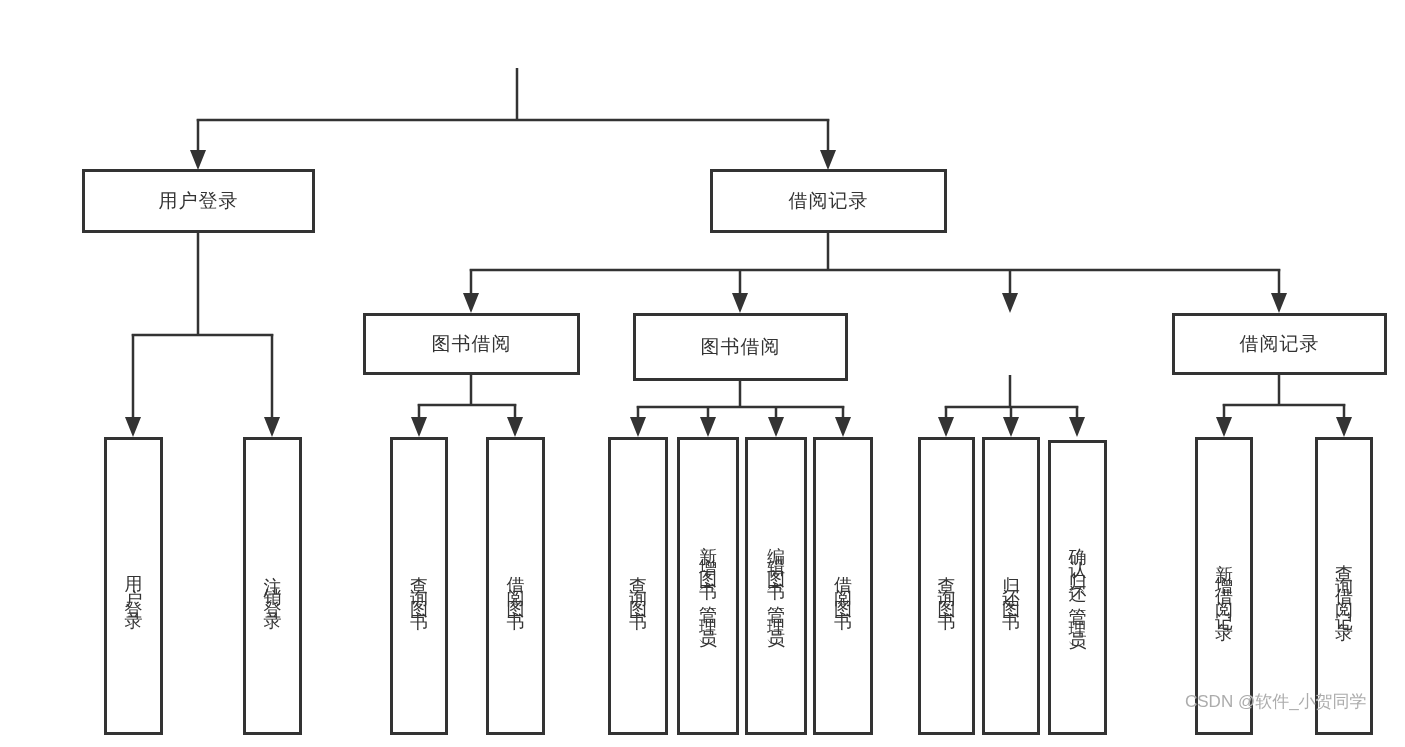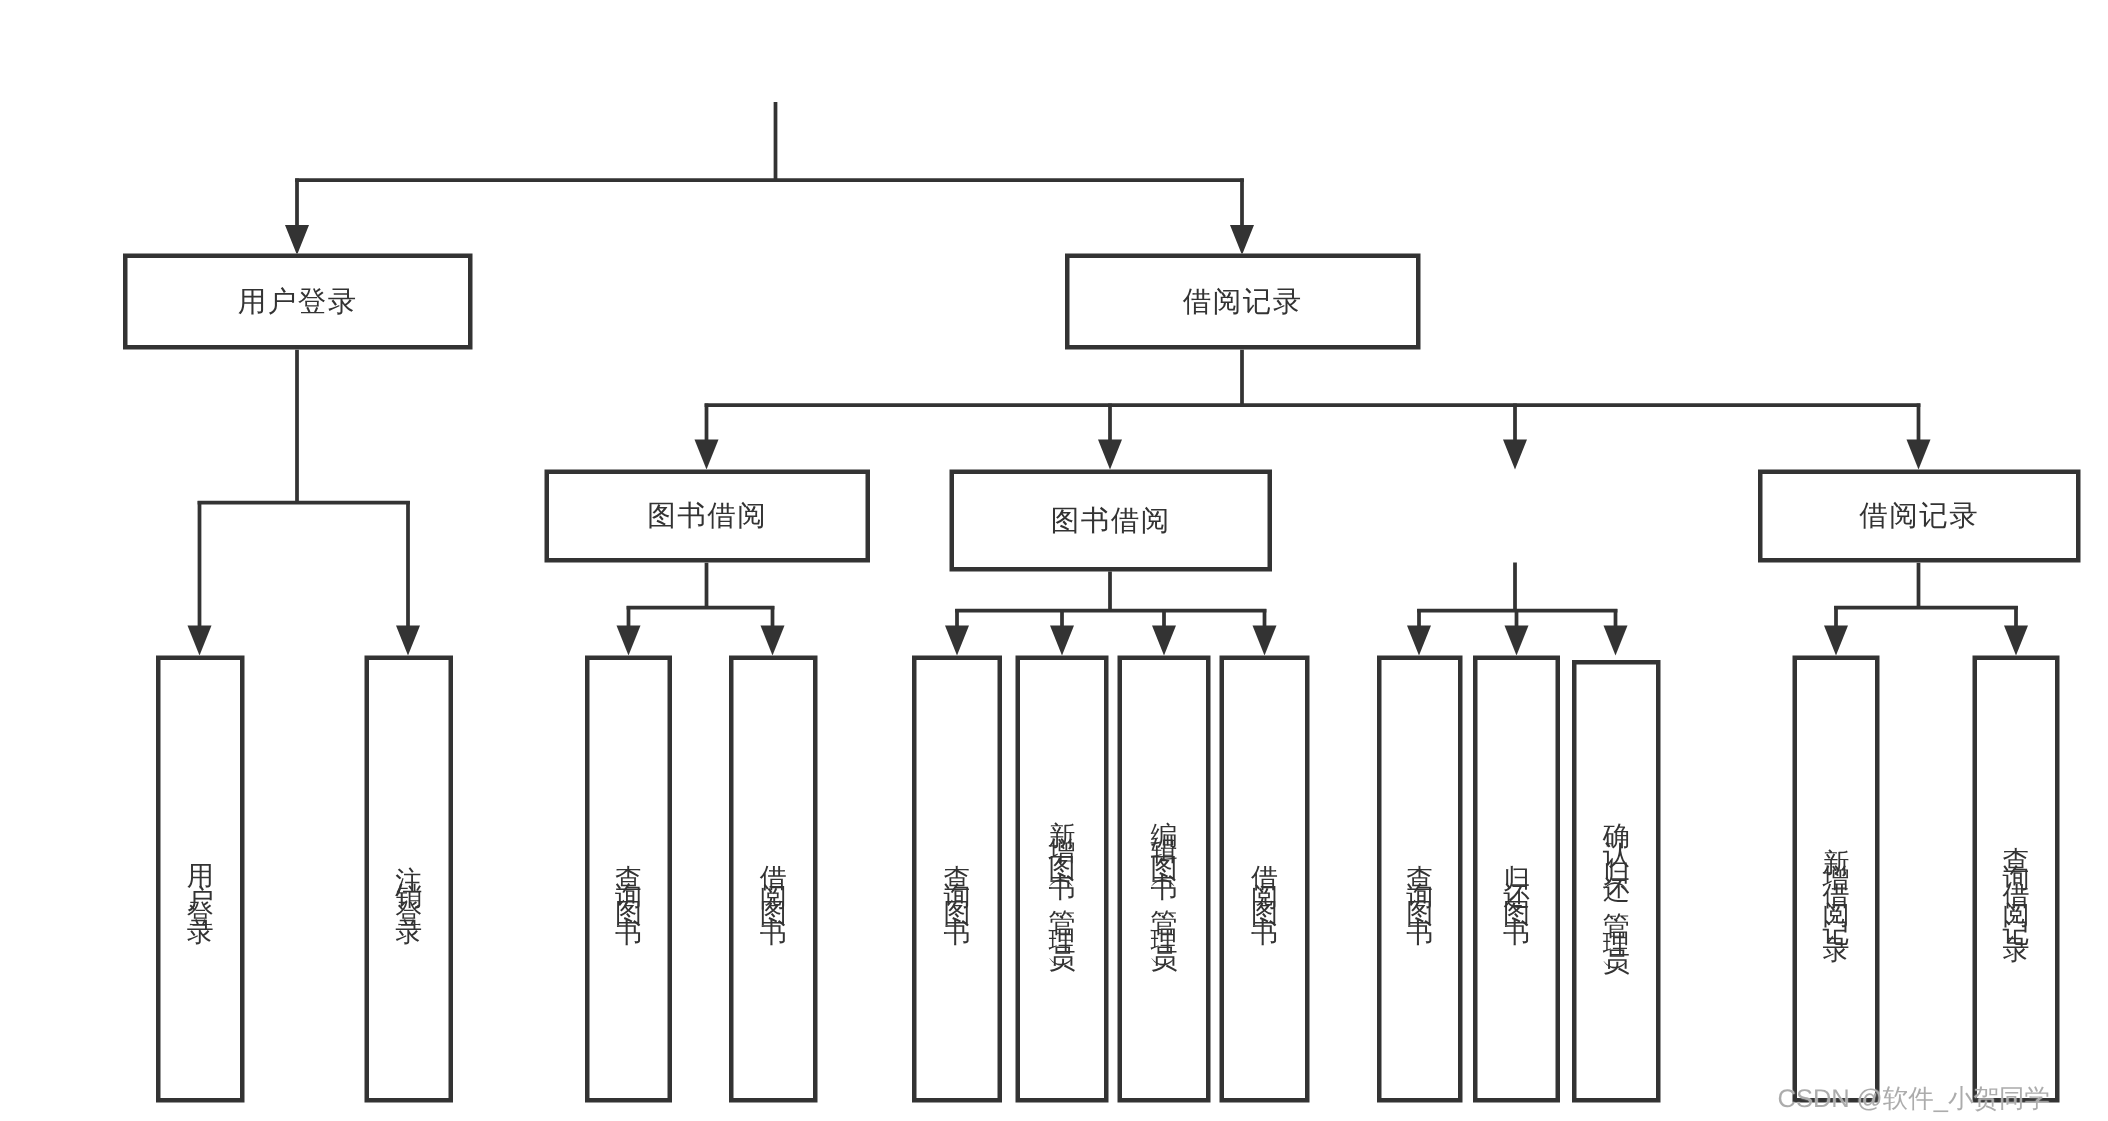--- a/index.html
+++ b/index.html
@@ -40,21 +40,21 @@
     writing-mode: vertical-rl;
     text-orientation: mixed;
     font-size: 18px;
     letter-spacing: 12px;
     line-height: 1;
     white-space: nowrap;
   }
   #watermark {
     position: absolute;
     left: 1185px;
-    top: 721px;
+    top: 690px;
     width: 215px;
     font-size: 17px;
     color: rgba(168,168,168,0.95);
     text-shadow: 0 0 1px #ffffff;
     white-space: nowrap;
     pointer-events: none;
     z-index: 5;
   }
 </style>
 </head>

